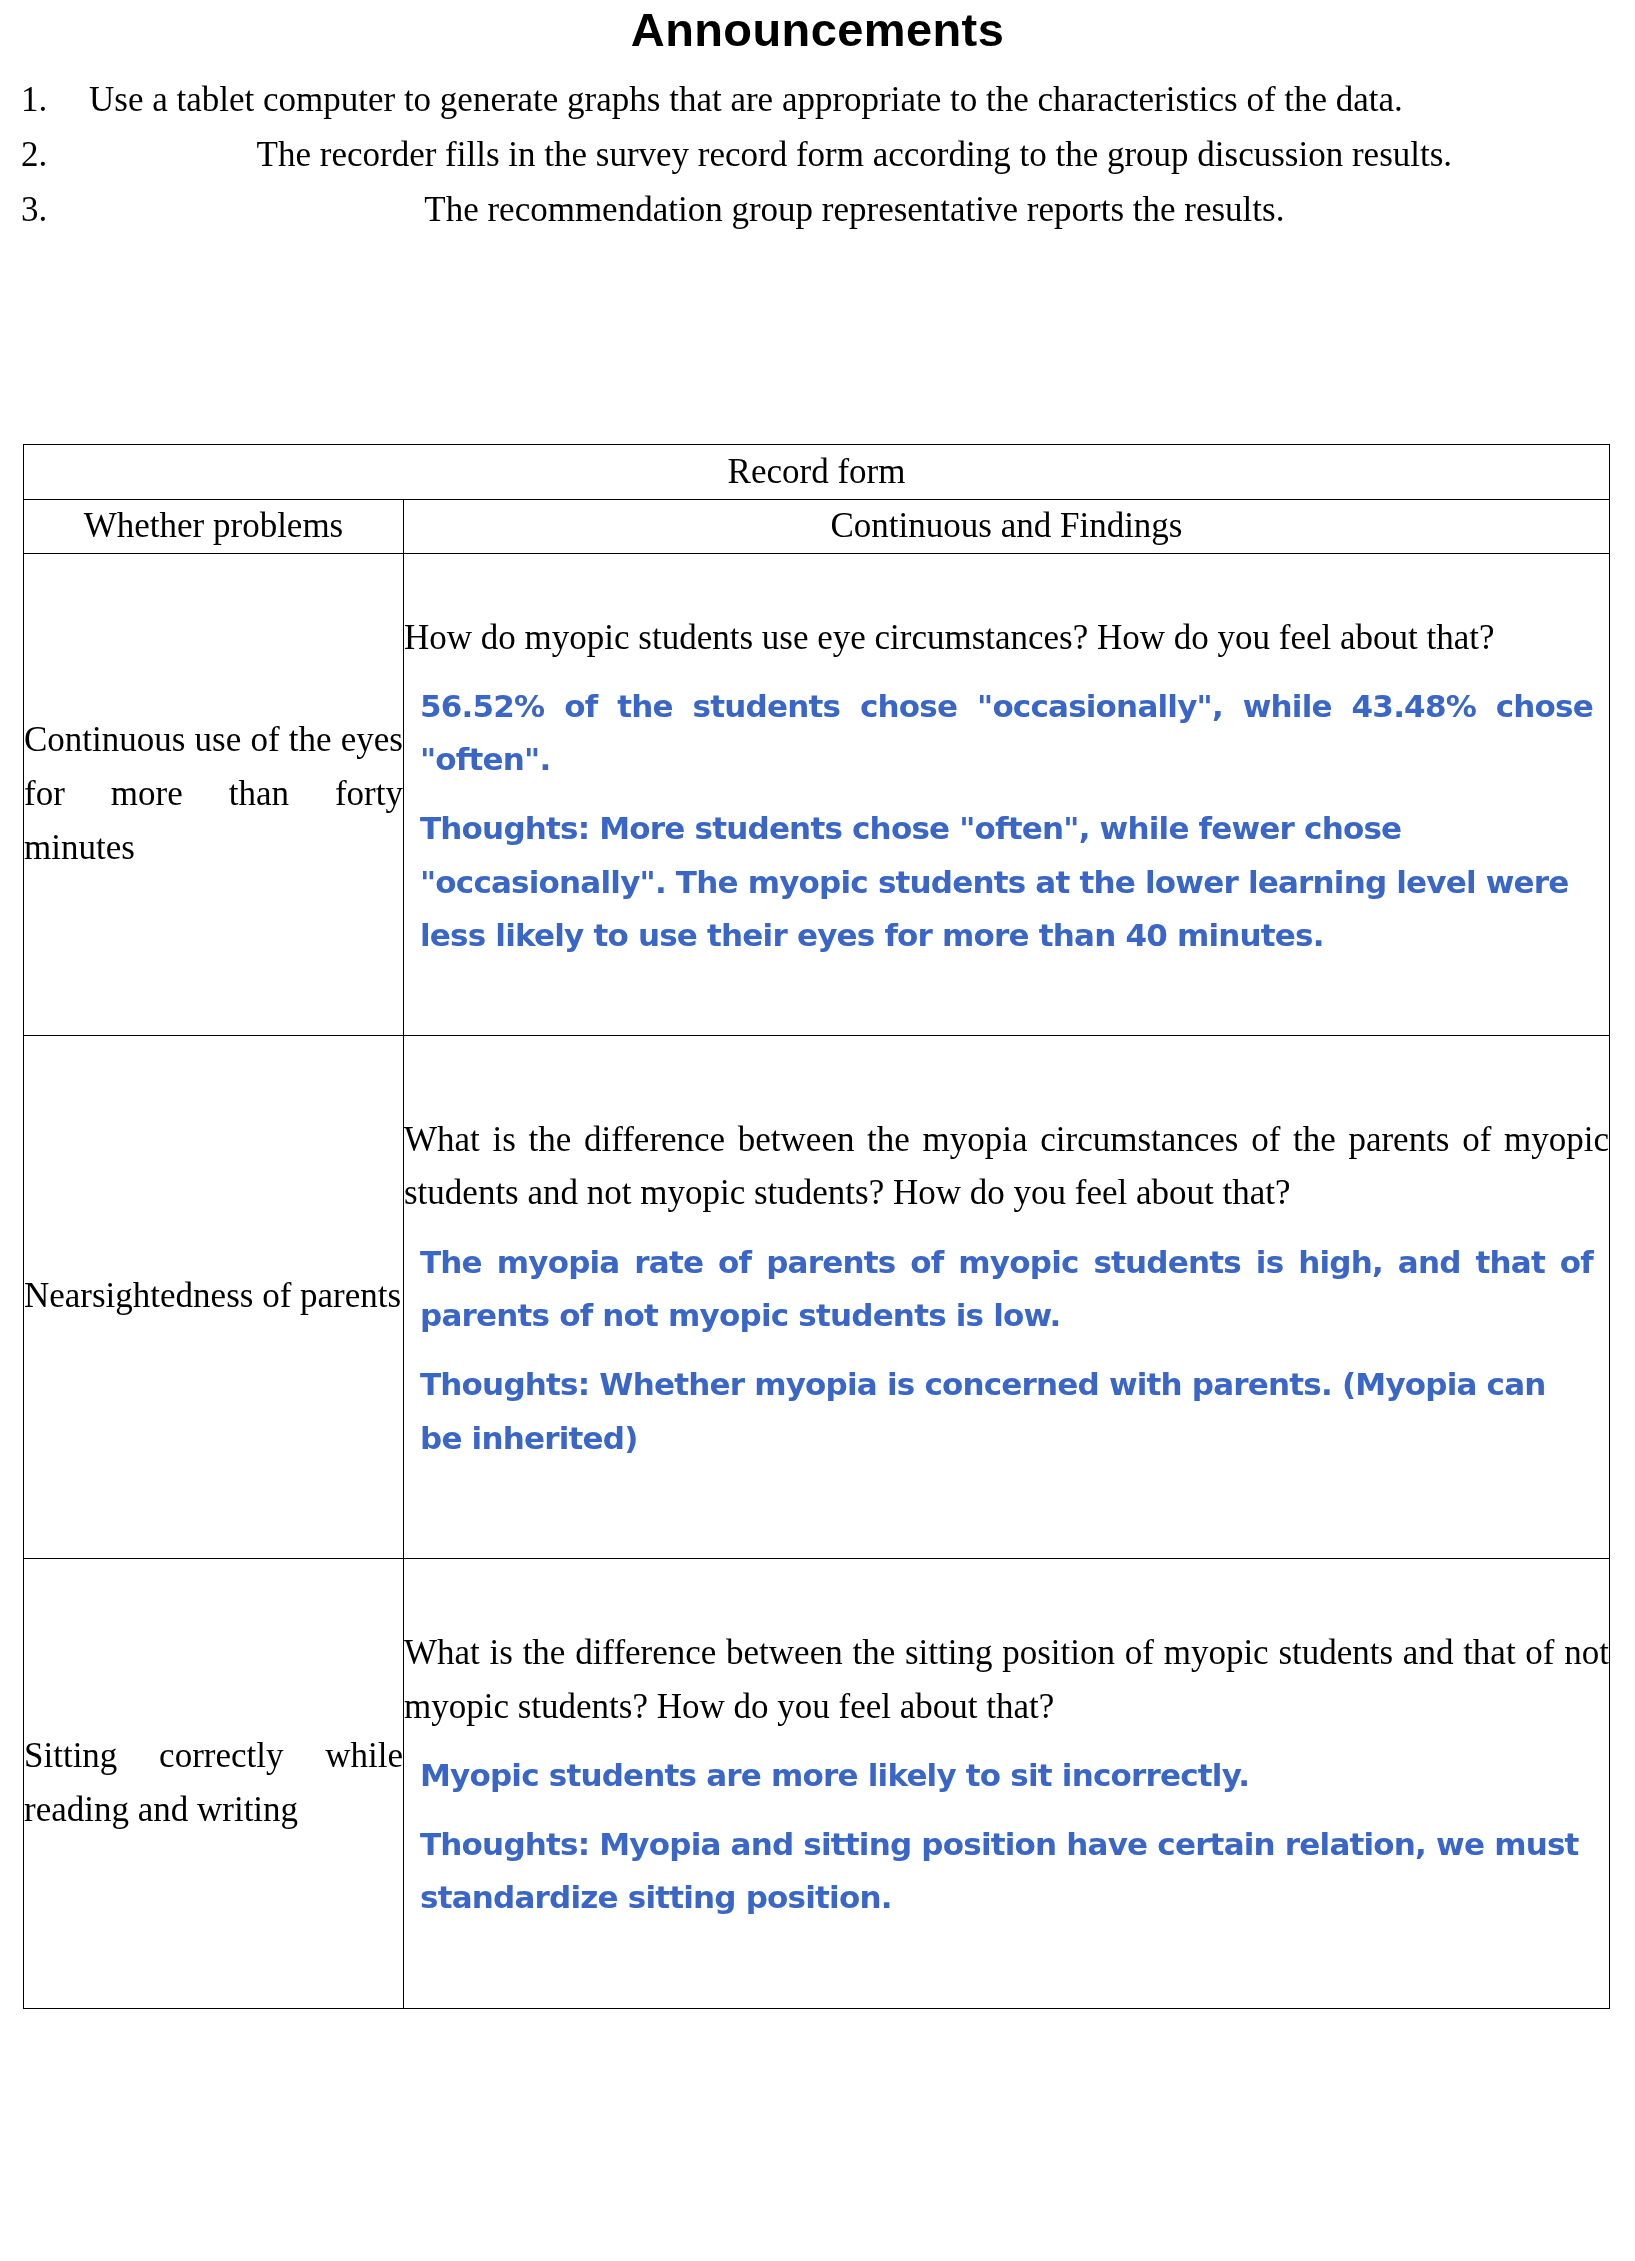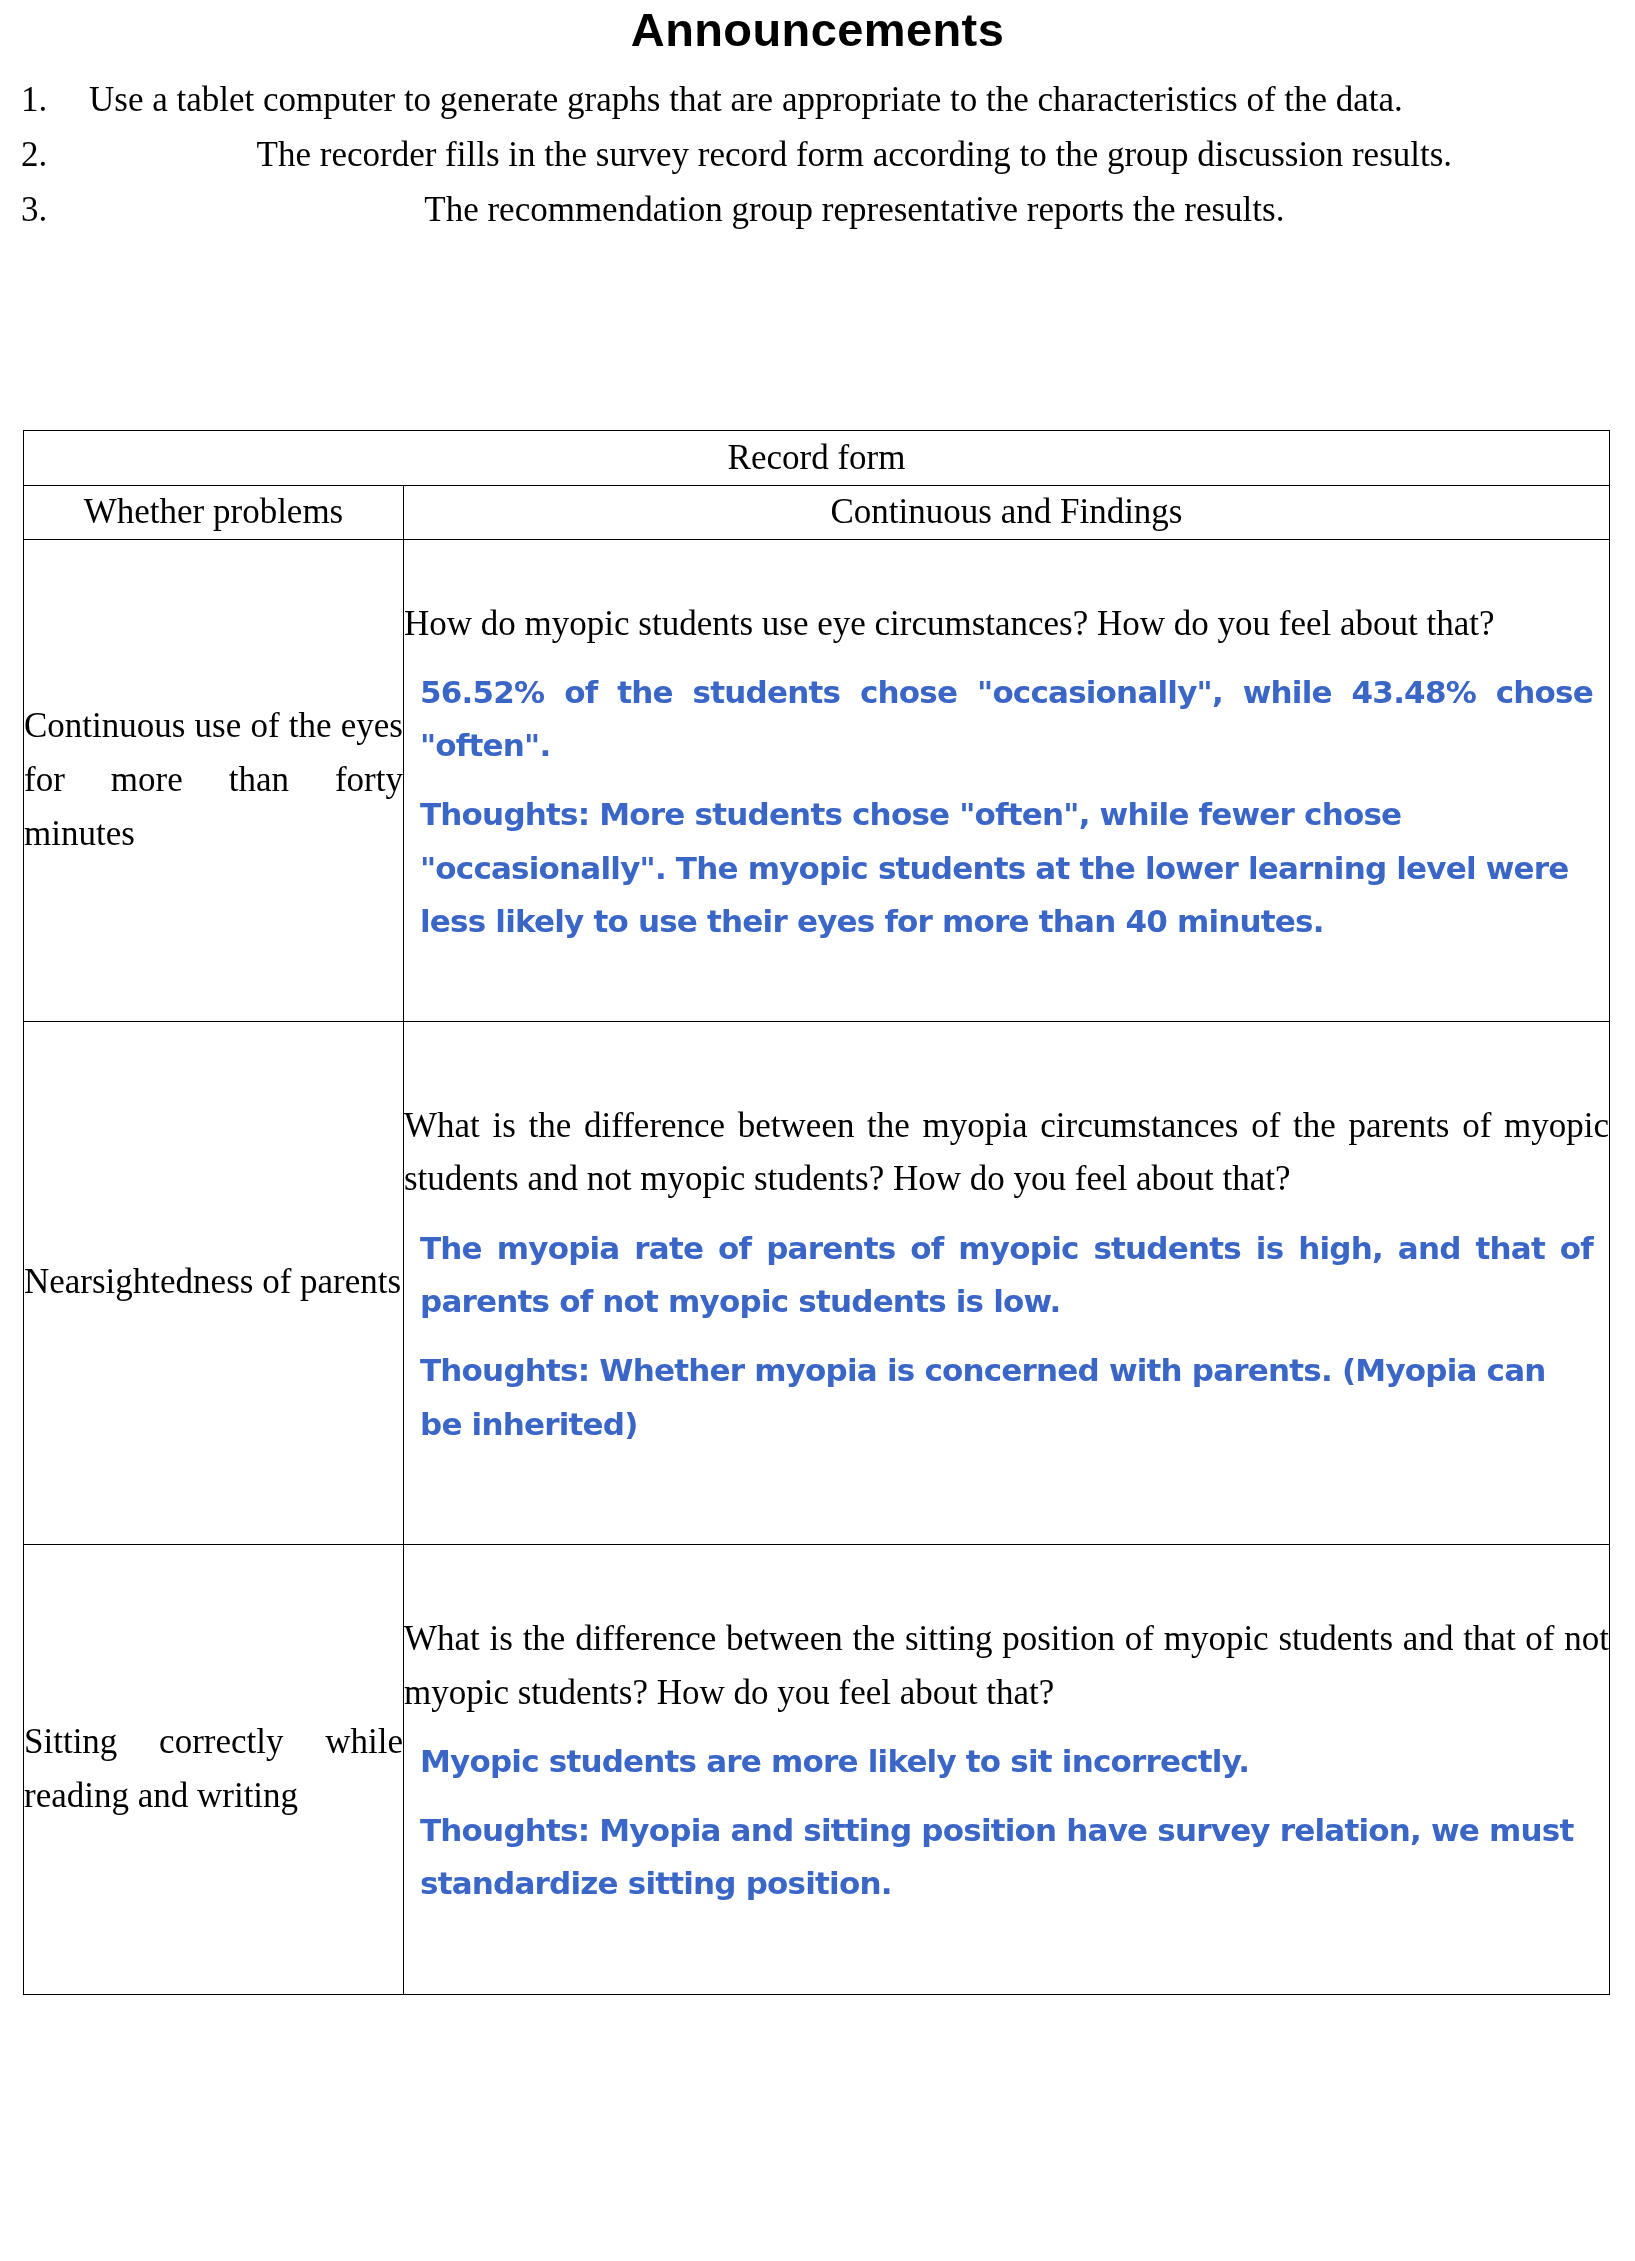--- a/index.html
+++ b/index.html
@@ -54,21 +54,21 @@
   }
   .announce-text {
     display: block;
   }
   .announce-item.no-justify .announce-text { text-align: center; }
 
   
   .record-table {
     position: absolute;
     left: 23px;
-    top: 430px;
+    top: 444px;
     width: 1587px;
     border-collapse: collapse;
     table-layout: fixed;
   }
   .record-table td {
     border: 1.7px solid #000000;
     vertical-align: middle;
     padding: 0;
   }
   .col-label { width: 380px; }
@@ -184,19 +184,19 @@
       </td>
     </tr>
 
     <tr class="row-r3">
       <td class="label-cell">
         <span class="lc-inner">Sitting correctly while reading and writing</span>
       </td>
       <td class="content-cell">
         <p class="q-line">What is the difference between the sitting position of myopic students and that of not myopic students? How do you feel about that?</p>
         <p class="a-line last-line">Myopic students are more likely to sit incorrectly.</p>
-        <p class="a-line last-line">Thoughts: Myopia and sitting position have survey relation, we must standardize sitting position.</p>
+        <p class="a-line last-line">Thoughts: Myopia and sitting position have certain relation, we must standardize sitting position.</p>
       </td>
     </tr>
 
   </tbody>
 </table>
 
 
 </body></html>

